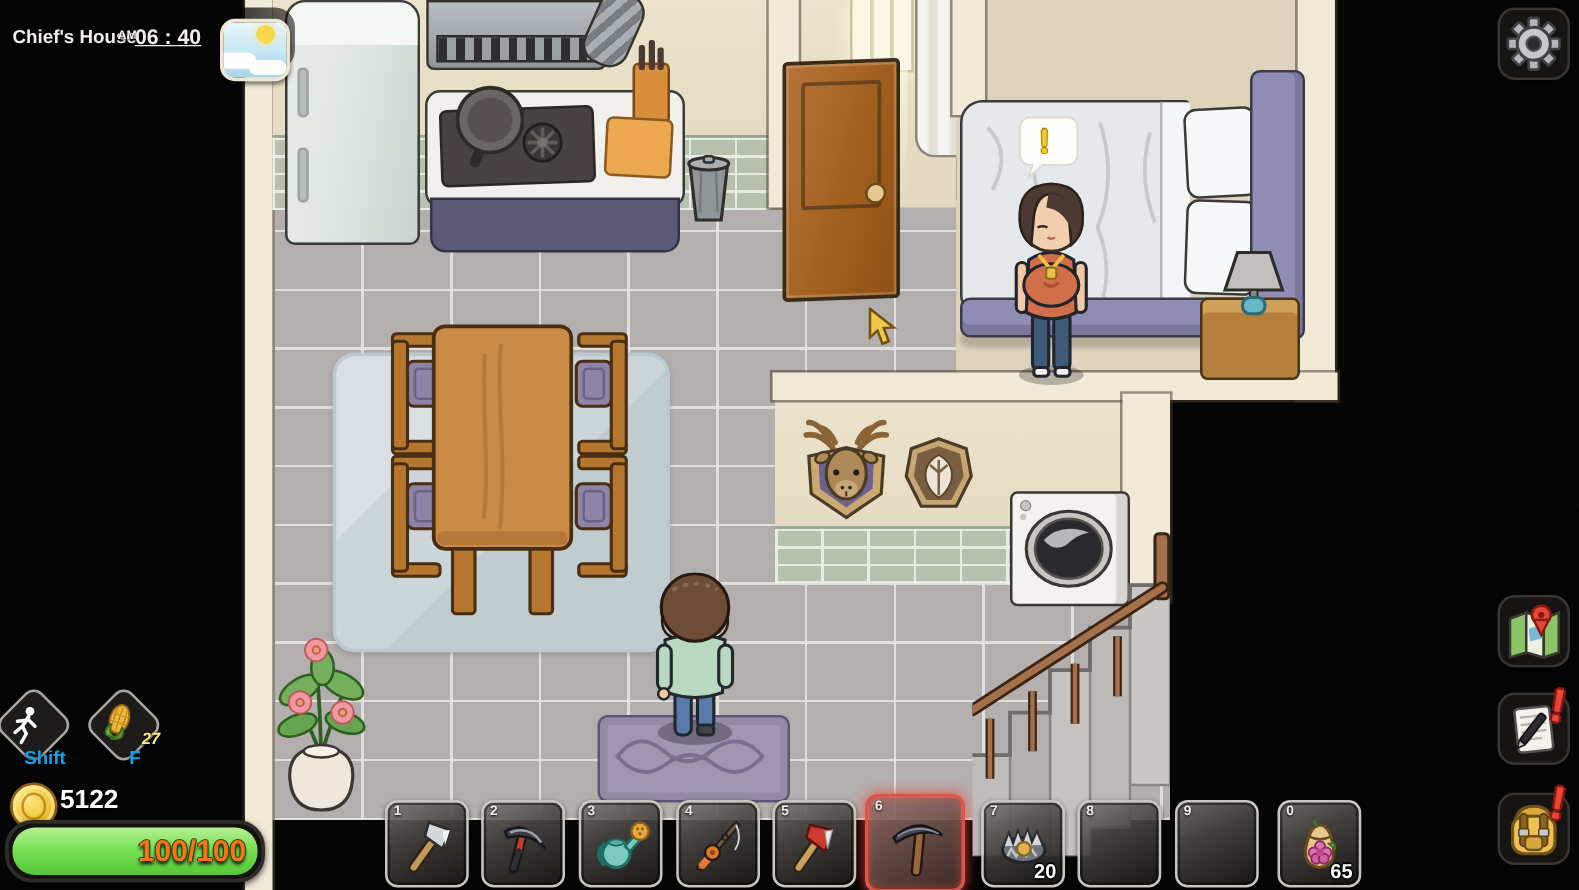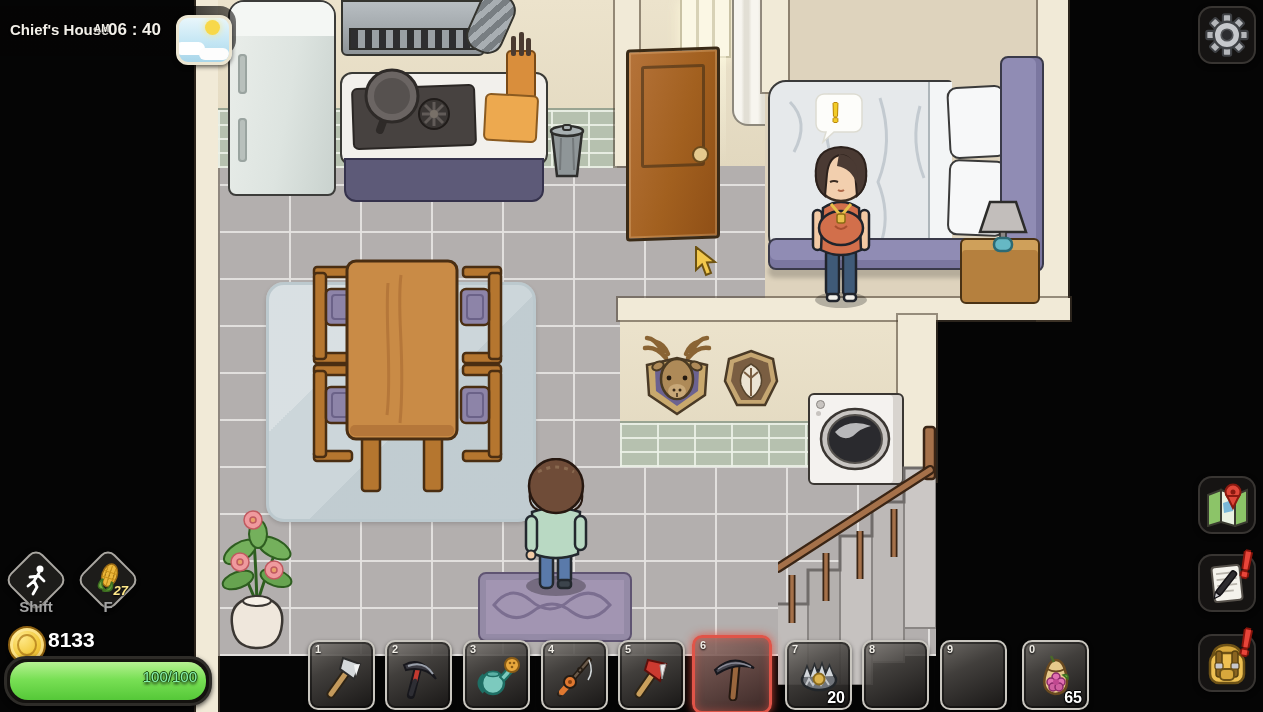--- a/index.html
+++ b/index.html
@@ -19,36 +19,36 @@
   .bedroom-floor{background:#ded3bd;}
   
   .hdr-bar{left:0;top:6px;width:236px;height:50px;border-radius:0 16px 16px 0;
     background:linear-gradient(90deg,rgba(5,4,4,.95) 0%,rgba(5,4,4,.88) 70%,rgba(5,4,4,.55) 100%);}
   .hdr-text{color:#f2efe8;font-weight:bold;font-size:15px;text-shadow:0 1px 2px #000;white-space:nowrap;}
   .weather{left:176px;top:9px;width:50px;height:44px;border-radius:12px;border:3px solid #ece6d2;
     background:linear-gradient(#e8f6fb 0%,#c4e6f4 55%,#a9d6ea 100%);overflow:hidden;box-shadow:0 2px 4px rgba(0,0,0,.6);}
   .icon-btn{width:58px;height:58px;border-radius:14px;background:rgba(28,26,24,.74);
     box-shadow:inset 0 0 0 2px rgba(120,116,110,.35),0 2px 5px rgba(0,0,0,.6);
     display:flex;align-items:center;justify-content:center;}
-  .diamond-wrap{width:64px;height:64px;display:flex;align-items:center;justify-content:center;}
+  .diamond-wrap{width:64px;height:64px;display:flex;align-items:center;}
   .diamond{width:42px;height:42px;transform:rotate(45deg);background:rgba(36,34,32,.78);
     border:2px solid rgba(195,192,186,.85);border-radius:10px;box-shadow:0 2px 5px rgba(0,0,0,.6);}
   .diamond-inner{position:absolute;display:flex;align-items:center;justify-content:center;}
-  .key-label{color:#a3a3a3;font-size:15px;font-weight:bold;text-shadow:0 1px 3px #000;text-align:center;}
+  .key-label{color:#0ea5e9;font-size:15px;font-weight:bold;text-shadow:0 1px 3px #000;text-align:center;}
   .corn-count{position:absolute;right:12px;bottom:14px;color:#ffe98a;font-size:13px;font-weight:bold;
     font-style:italic;text-shadow:0 1px 2px #000;}
   .coin{left:8px;top:626px;width:34px;height:34px;border-radius:50%;border:2px solid #8a5e10;
     background:radial-gradient(circle at 35% 30%,#ffe98a,#f2c93c 55%,#d89a22);
     box-shadow:inset 0 0 0 3px rgba(255,240,185,.55),0 2px 3px rgba(0,0,0,.6);}
   .coin-num{left:48px;top:628px;color:#fff;font-size:21px;font-weight:bold;text-shadow:0 2px 3px #000;}
   .hp-bar{left:4px;top:656px;width:202px;height:44px;border:3px solid #2e2c28;border-radius:22px;
     background:#14120f;box-shadow:0 2px 5px rgba(0,0,0,.7);}
   .hp-fill{position:absolute;left:3px;top:3px;right:3px;bottom:3px;border-radius:18px;
     background:linear-gradient(#b6f192 0%,#79e055 45%,#55c838 100%);}
-  .hp-text{position:absolute;right:12px;top:9px;color:#86efac;font-size:15px;font-weight:normal;
+  .hp-text{position:absolute;right:12px;top:9px;color:#f97316;font-size:24px;font-weight:bold;
     text-shadow:-1px 0 #1d4d0d,1px 0 #1d4d0d,0 -1px #1d4d0d,0 2px 3px #000;}
   
   .slot{position:absolute;top:640px;width:63px;height:66px;border-radius:10px;border:2px solid #c9c6bf;
     background:linear-gradient(155deg,rgba(122,118,113,.88) 0%,rgba(72,69,66,.9) 38%,rgba(26,24,23,.95) 100%);
     box-shadow:inset 0 0 0 2px rgba(0,0,0,.45),0 2px 4px rgba(0,0,0,.55);}
   .slot .num{position:absolute;top:1px;left:5px;font-size:11px;color:#f0ede6;font-weight:bold;text-shadow:0 1px 2px #000;}
   .slot .count{position:absolute;bottom:1px;right:5px;font-size:16px;color:#fff;font-weight:bold;
     text-shadow:-1px 0 #000,1px 0 #000,0 -1px #000,0 2px 2px #000;}
   .slot svg{position:absolute;left:50%;top:52%;transform:translate(-50%,-50%);}
   .slot.selected{top:635px;width:74px;height:73px;border:3px solid #e05448;
@@ -321,21 +321,21 @@
     <path d="M22 34 Q20 48 30 52 M74 34 Q76 48 66 52" stroke="#271810" stroke-width="2" fill="none"></path>
   </svg>
 
   <svg class="abs" style="left:694px;top:246px;" width="30" height="34" viewBox="0 0 30 34">
     <polygon points="2,1 2,24 8,18.5 12,29 17,27 13,16.5 21,16" fill="#f2c84c" stroke="#6e5210" stroke-width="2"></polygon>
   </svg>
 
   <div class="abs hdr-bar">
     <span class="abs hdr-text" style="left:10px;top:15px;">Chief's House</span>
     <span class="abs hdr-text" style="left:94px;top:17px;font-size:10px;">AM</span>
-    <span class="abs hdr-text" style="left:108px;top:14px;font-size:17px;">06 : 40</span>
+    <span class="abs hdr-text" style="left:108px;top:14px;font-size:17px;text-decoration:underline;">06 : 40</span>
     <div class="abs weather">
       <div class="abs" style="left:26px;top:2px;width:15px;height:15px;border-radius:50%;background:#f7d84a;box-shadow:0 0 7px #f7e88a;"></div>
       <div class="abs" style="left:-4px;top:24px;width:30px;height:13px;border-radius:8px;background:#fff;"></div>
       <div class="abs" style="left:20px;top:30px;width:30px;height:12px;border-radius:8px;background:#fdfdfd;"></div>
     </div>
   </div>
 
   <div class="abs icon-btn" style="left:1198px;top:6px;">
     <svg width="48" height="48" viewBox="0 0 58 58">
       <g transform="translate(29,29)">
@@ -378,21 +378,21 @@
         </g>
       </svg>
     </div>
     <span class="corn-count">27</span>
   </div>
   <div class="abs key-label" style="left:76px;top:598px;width:64px;">F</div>
 
   <div class="abs coin">
     <div class="abs" style="left:7px;top:6px;width:16px;height:18px;border-radius:50%;border:2px solid rgba(170,115,20,.7);"></div>
   </div>
-  <span class="abs coin-num">8133</span>
+  <span class="abs coin-num">5122</span>
 
   <div class="abs hp-bar">
     <div class="hp-fill"></div>
     <span class="hp-text">100/100</span>
   </div>
 
   <div class="slot" style="left:308px;">
     <span class="num">1</span>
     <svg width="46" height="46" viewBox="0 0 46 46">
       <line x1="12" y1="41" x2="32" y2="13" stroke="#2e2416" stroke-width="9" stroke-linecap="round"></line>

